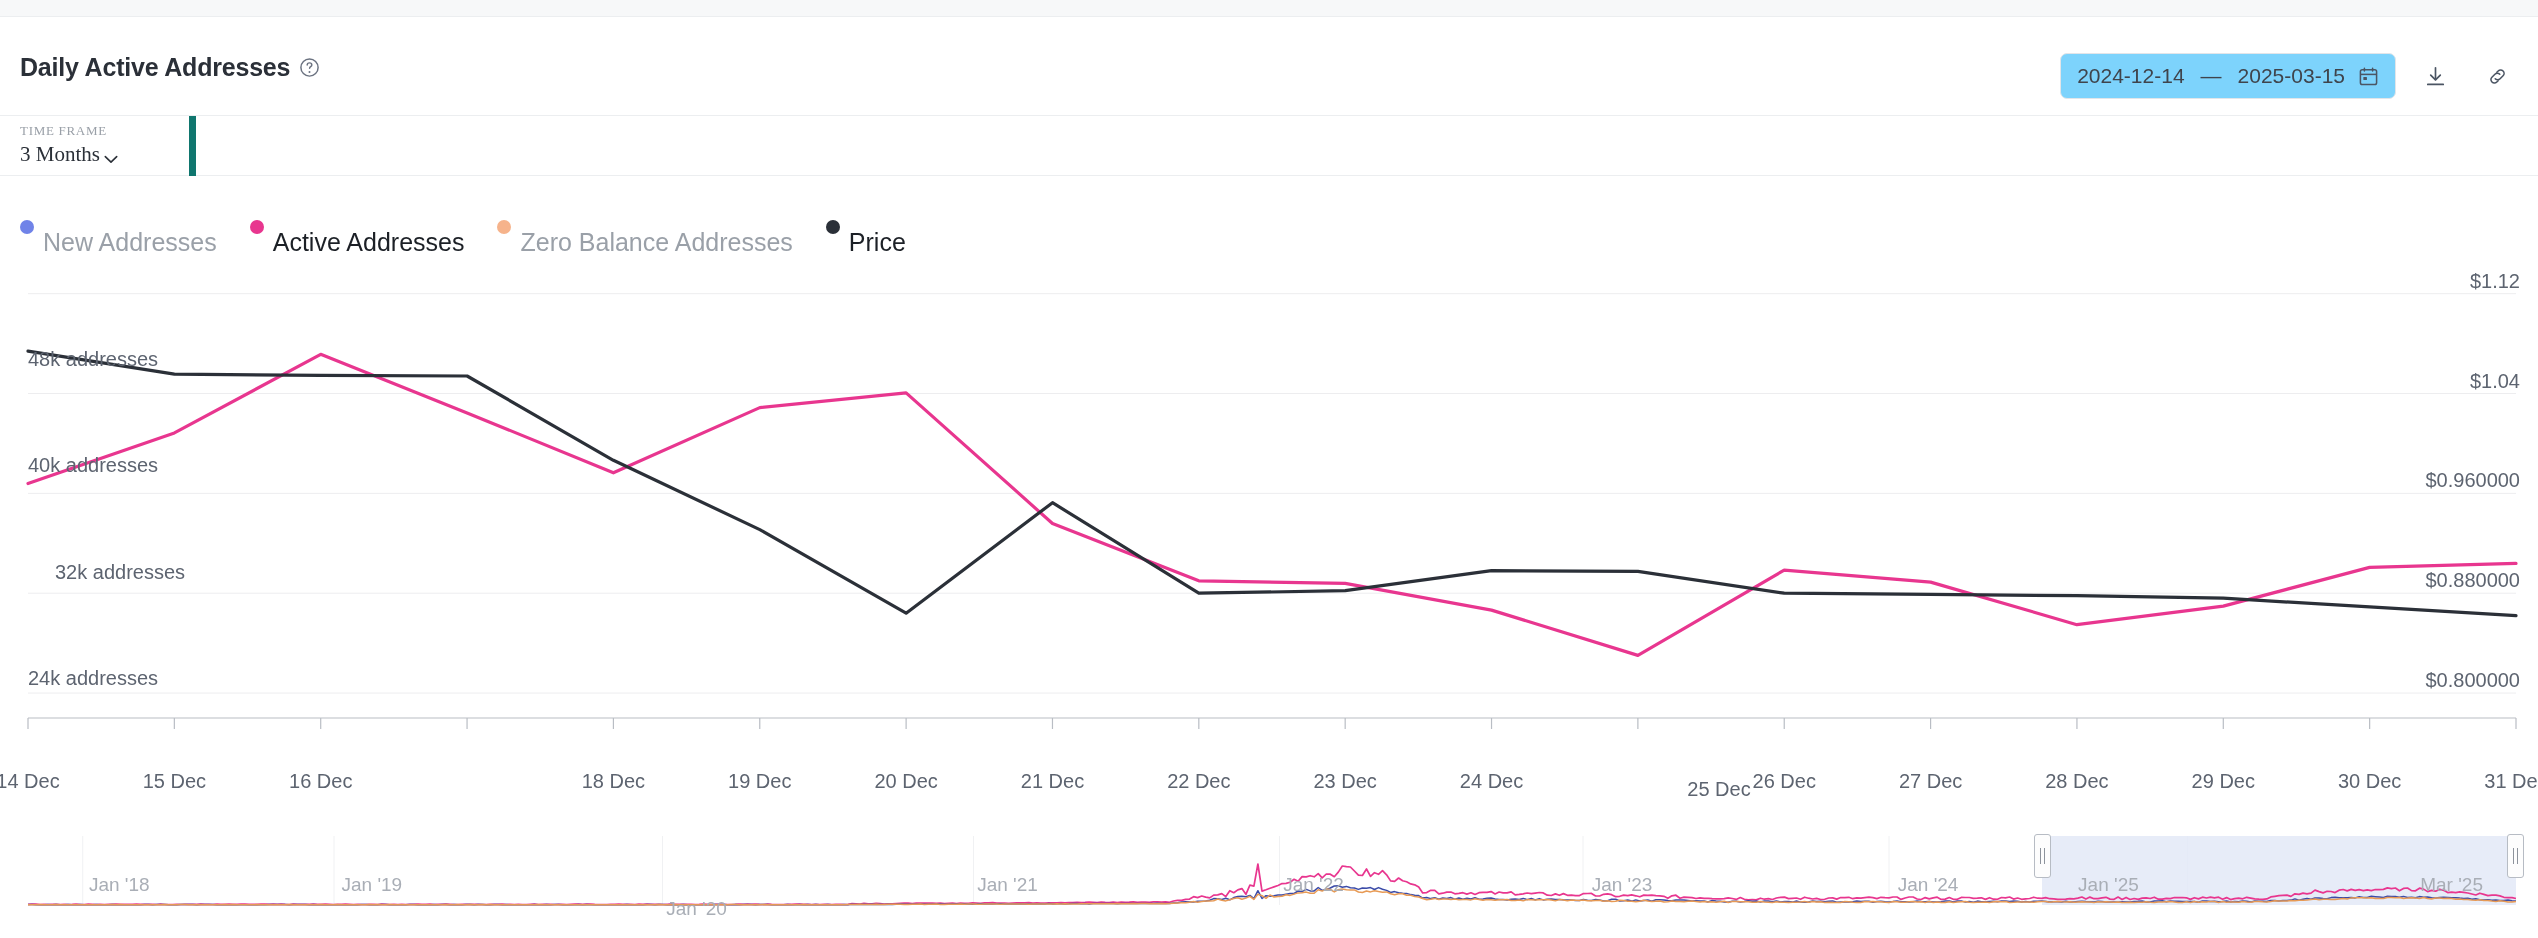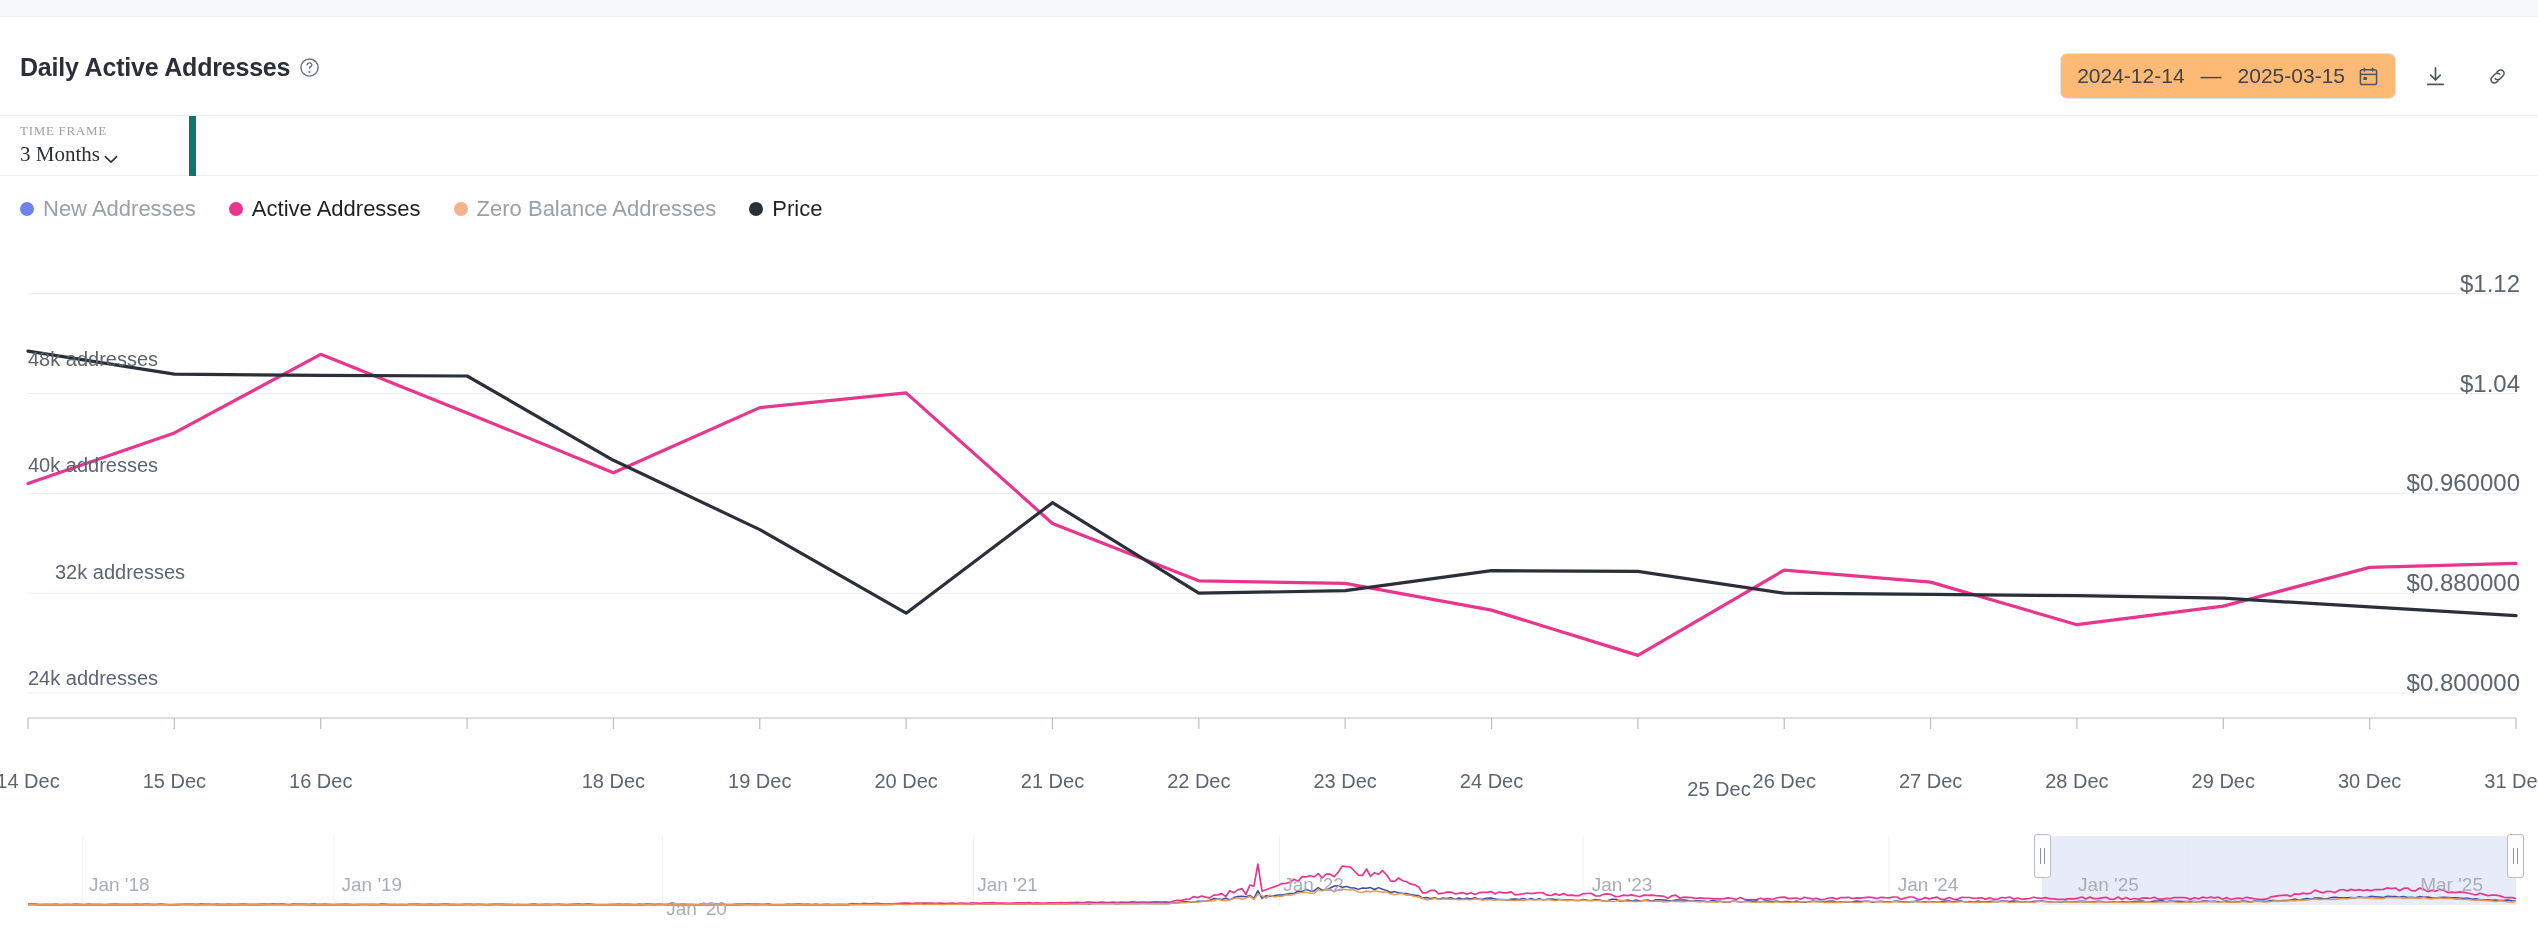--- a/index.html
+++ b/index.html
@@ -33,21 +33,21 @@
   .help-icon { width: 21px; height: 21px; display: block; }
 
   .header-right {
     position: absolute; right: 18px; top: 36px;
     display: flex; align-items: center; gap: 0;
   }
   .daterange {
     display: flex; align-items: center; gap: 0;
     height: 46px; padding: 0 16px;
     border: 1px solid #e2e5e9; border-radius: 7px;
-    background: #fdba74;
+    background: #7dd3fc;
   }
   .daterange .d { font-size: 21px; color: #3f444c; white-space: nowrap; }
   .daterange .dash { font-size: 21px; color: #3f444c; padding: 0 16px; }
   .cal-icon { margin-left: 13px; width: 21px; height: 21px; display: block; }
   .icon-btn {
     width: 46px; height: 46px; margin-left: 16px;
     display: flex; align-items: center; justify-content: center;
     background: transparent; border: none; cursor: pointer;
   }
   .icon-btn svg { width: 23px; height: 23px; display: block; }
@@ -72,33 +72,33 @@
 
   
   .legend {
     position: absolute; left: 20px; top: 196px;
     display: flex; align-items: center; gap: 0;
   }
   .legend-item {
     display: flex; align-items: center; gap: 9px; margin-right: 33px; cursor: pointer;
   }
   .legend-dot { width: 14px; height: 14px; border-radius: 50%; flex: none; }
-  .legend-text { font-size: 22px; white-space: nowrap; }
+  .legend-text { font-size: 25px; white-space: nowrap; margin-top: 32px; }
   .legend-text.on { color: #1c2026; }
   .legend-text.off { color: #9aa0a8; }
 
   
   .chart-area { position: absolute; left: 0; top: 236px; width: 2538px; height: 564px; }
   .chart-svg { display: block; width: 2538px; height: 564px; }
 
   .ylabel-left {
     position: absolute; font-size: 20px; color: #5d6470; white-space: nowrap;
   }
   .ylabel-right {
-    position: absolute; right: 18px; font-size: 24px; color: #5d6470;
+    position: absolute; right: 18px; font-size: 20px; color: #5d6470;
     white-space: nowrap; text-align: right;
   }
   .xlabel {
     position: absolute; top: 770px; font-size: 20px; color: #5d6470;
     white-space: nowrap; transform: translateX(-50%);
   }
 
   
   .nav {
     position: absolute; left: 0; top: 812px; width: 2538px; height: 126px;

